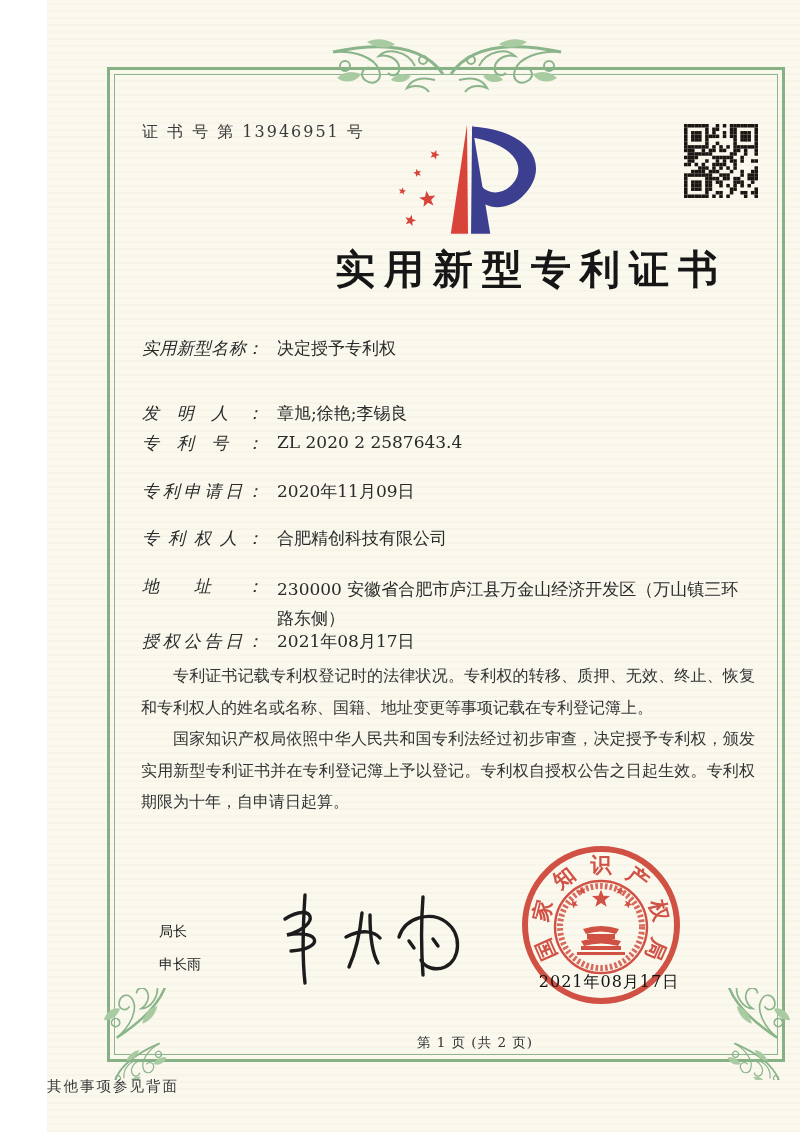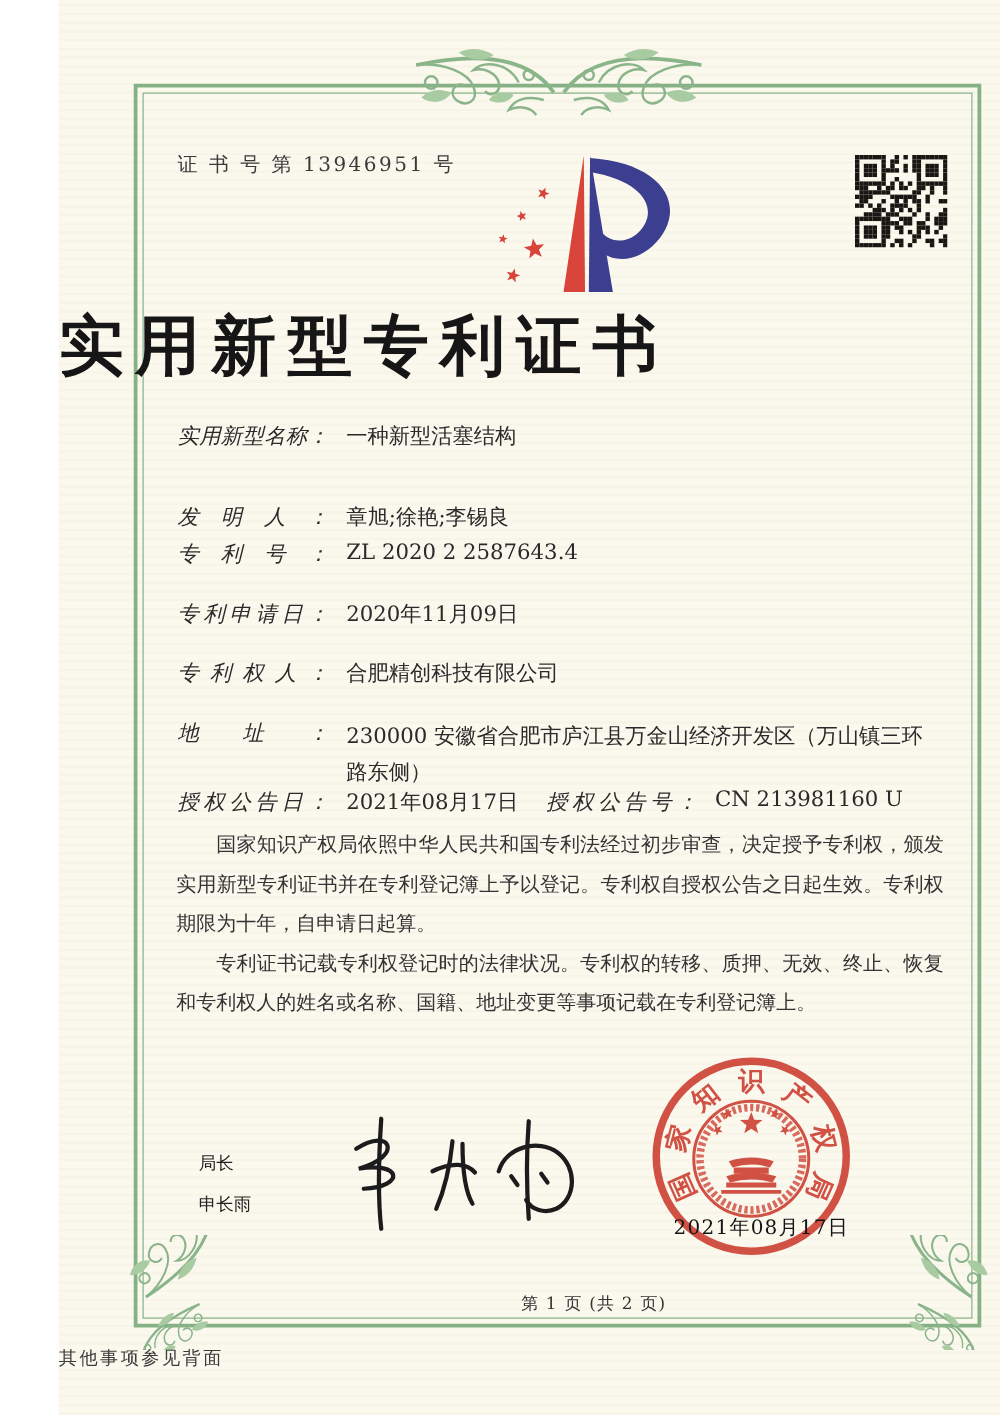--- a/index.html
+++ b/index.html
@@ -20,22 +20,22 @@
     position:absolute;left:4px;top:4px;right:4px;bottom:4px;
     border:1px solid #8cb68c;
   }
   .orn{position:absolute;}
   .cert-no{
     position:absolute;left:95px;top:122px;font-size:16px;letter-spacing:2px;color:#3a3a3a;
   }
   .logo{position:absolute;left:333px;top:116px;width:172px;height:122px;}
   .qr{position:absolute;left:637px;top:124px;width:74px;height:74px;}
   .doc-title{
-    position:absolute;left:0;top:242px;width:680px;text-align:left;
-    font-size:52px;font-weight:bold;letter-spacing:9px;color:#161616;
+    position:absolute;left:0;top:242px;width:680px;text-align:right;
+    font-size:40px;font-weight:bold;letter-spacing:9px;color:#161616;
   }
   .fields{position:absolute;left:95px;top:337px;width:616px;font-size:17px;}
   .frow{position:absolute;left:0;white-space:nowrap;}
   .flabel{
     display:inline-block;width:121px;text-align:justify;text-align-last:justify;
     white-space:nowrap;vertical-align:top;color:#2a2a2a;font-style:italic;
   }
   .fvalue{display:inline-block;margin-left:14px;vertical-align:top;color:#2a2a2a;}
   .fvalue.wrap{white-space:normal;width:465px;line-height:29px;}
   .grant-no-label{position:absolute;left:295px;top:0;}
@@ -354,46 +354,45 @@
       <rect x="40" y="80" width="4" height="4" fill="#191512"></rect>
       <rect x="48" y="80" width="4" height="4" fill="#191512"></rect>
       <rect x="68" y="80" width="4" height="4" fill="#191512"></rect>
       <rect x="80" y="80" width="4" height="4" fill="#191512"></rect>
     </svg>
 
   <div class="doc-title">实用新型专利证书</div>
 
   <div class="fields">
     <div class="frow" style="top:0">
-      <span class="flabel">实用新型名称：</span><span class="fvalue">一种新型活塞结构</span>
+      <span class="flabel">实用新型名称：</span><span class="fvalue">决定授予专利权</span>
     </div>
     <div class="frow" style="top:65px">
       <span class="flabel">发明人：</span><span class="fvalue">章旭;徐艳;李锡良</span>
     </div>
     <div class="frow" style="top:95px">
       <span class="flabel">专利号：</span><span class="fvalue">ZL 2020 2 2587643.4</span>
     </div>
     <div class="frow" style="top:143px">
       <span class="flabel">专利申请日：</span><span class="fvalue">2020年11月09日</span>
     </div>
     <div class="frow" style="top:190px">
       <span class="flabel">专利权人：</span><span class="fvalue">合肥精创科技有限公司</span>
     </div>
     <div class="frow" style="top:238px">
       <span class="flabel">地址：</span><span class="fvalue wrap">230000 安徽省合肥市庐江县万金山经济开发区（万山镇三环路东侧）</span>
     </div>
     <div class="frow" style="top:293px;width:616px">
       <span class="flabel">授权公告日：</span><span class="fvalue">2021年08月17日</span>
-      <span class="grant-no-label"><span class="flabel">授权公告号：</span><span class="fvalue">CN 213981160 U</span></span>
     </div>
   </div>
 
   <div class="paras">
+    <p>专利证书记载专利权登记时的法律状况。专利权的转移、质押、无效、终止、恢复和专利权人的姓名或名称、国籍、地址变更等事项记载在专利登记簿上。</p>
     <p>国家知识产权局依照中华人民共和国专利法经过初步审查，决定授予专利权，颁发实用新型专利证书并在专利登记簿上予以登记。专利权自授权公告之日起生效。专利权期限为十年，自申请日起算。</p>
-    <p>专利证书记载专利权登记时的法律状况。专利权的转移、质押、无效、终止、恢复和专利权人的姓名或名称、国籍、地址变更等事项记载在专利登记簿上。</p>
   </div>
 
   <div class="signer">
     <div>局长</div>
     <div>申长雨</div>
   </div>
 
   <svg class="signature" viewBox="0 0 215 105">
     <g fill="none" stroke="#1c1c1c" stroke-width="3.4" stroke-linecap="round">
       <path d="M40,10 C38,40 37,72 40,98"></path>

